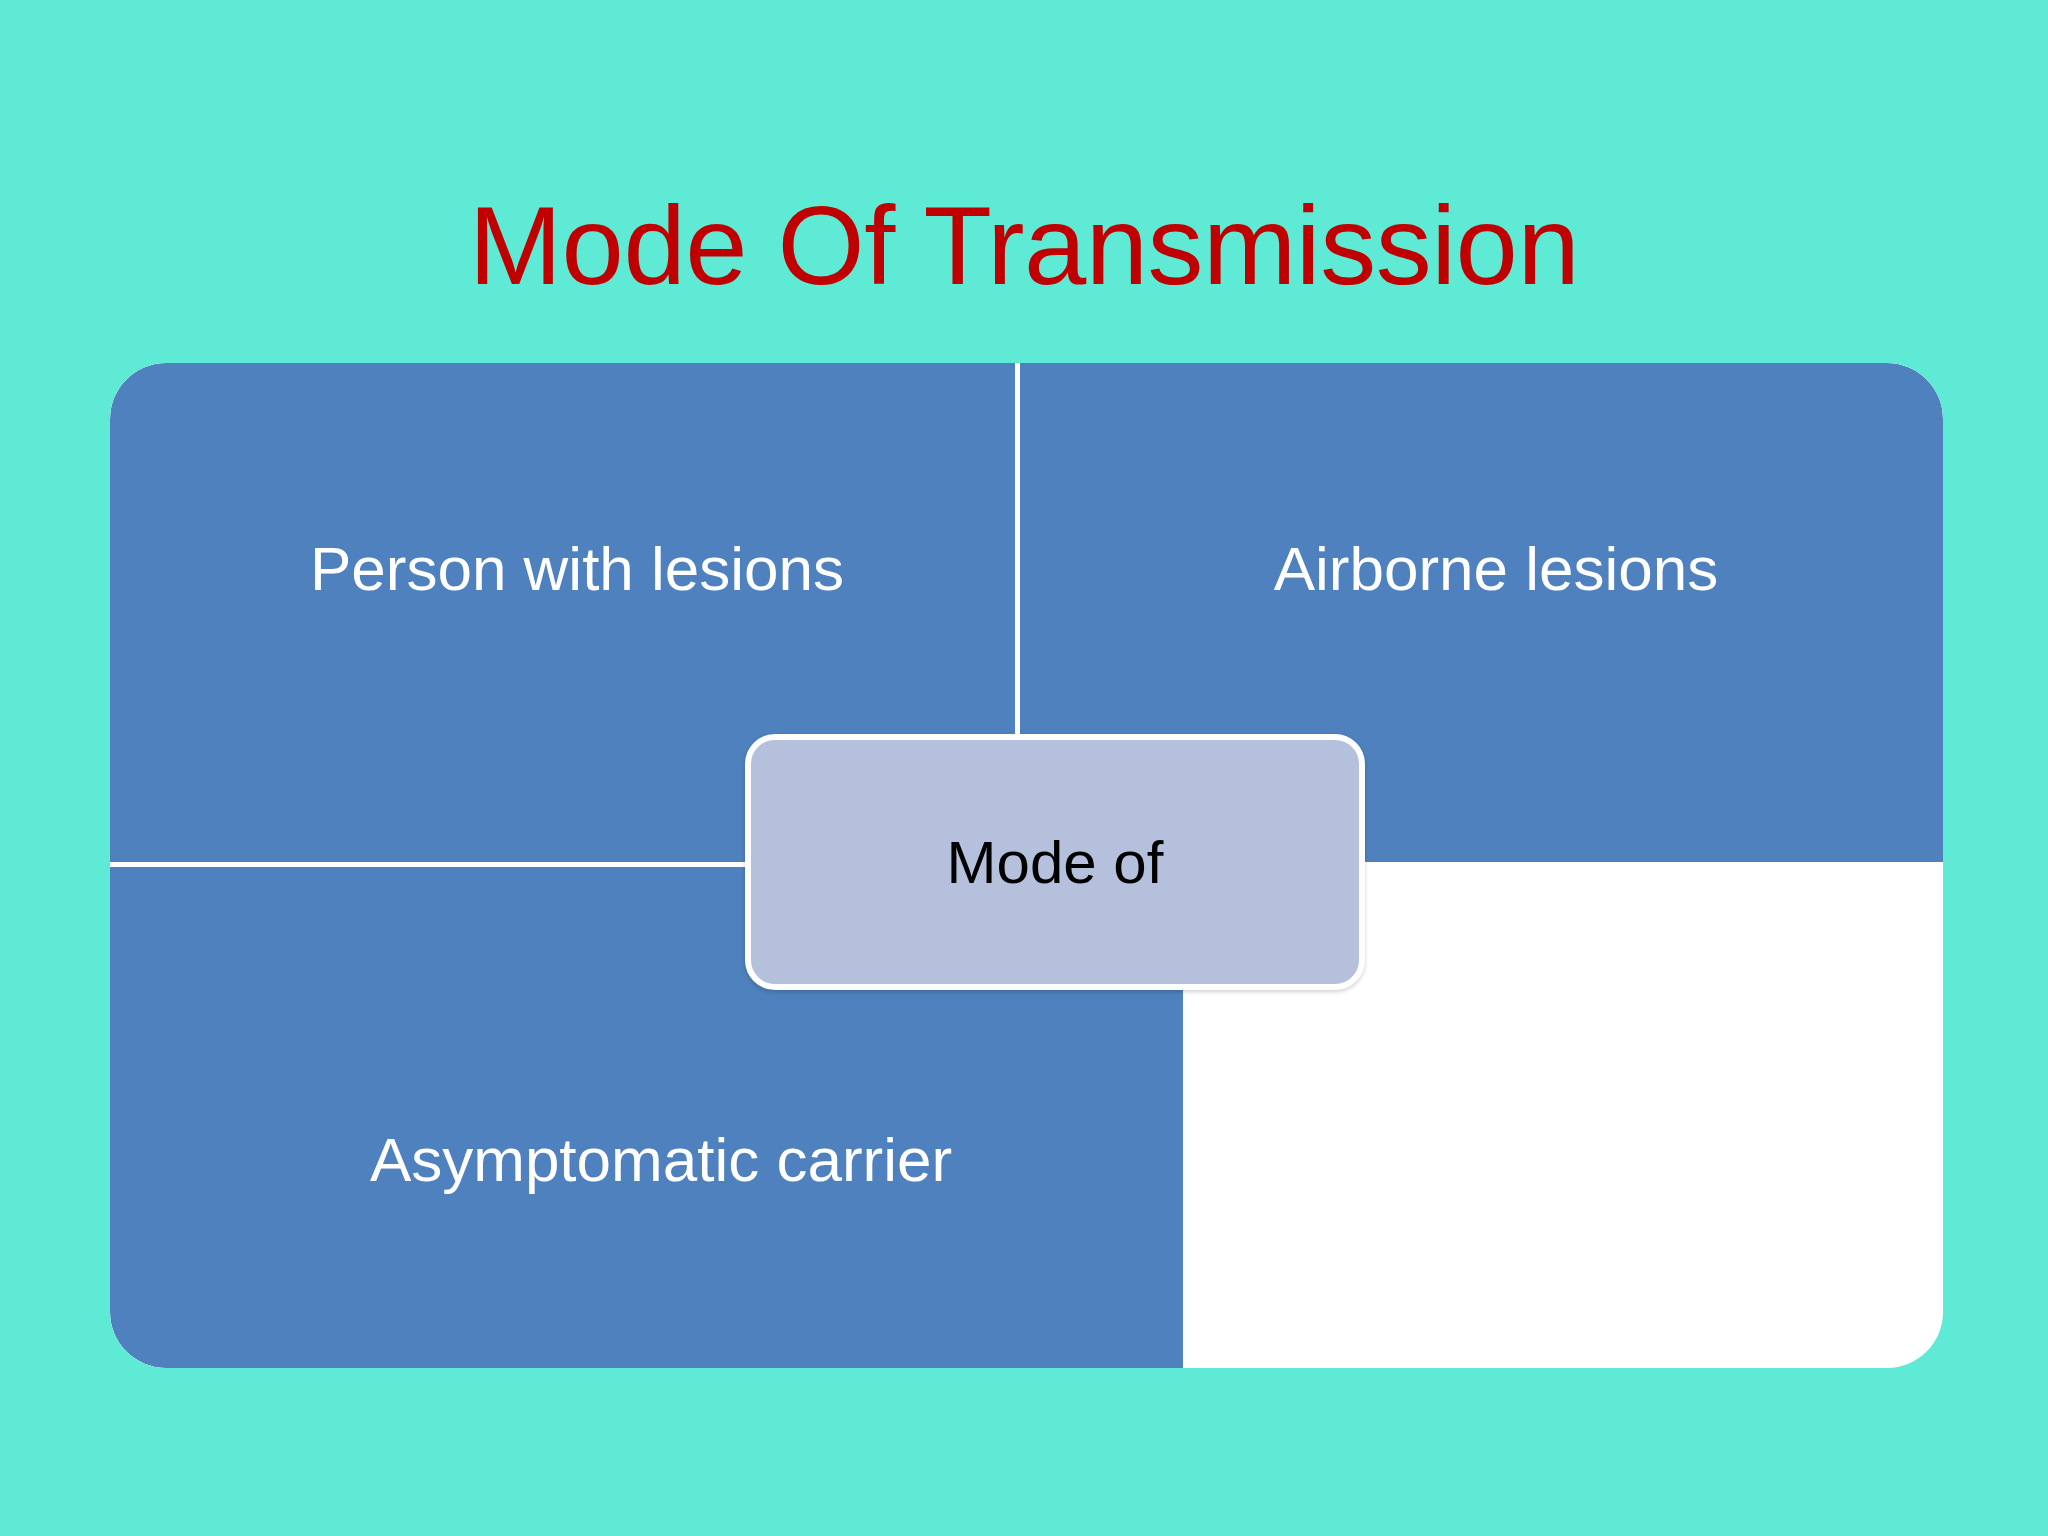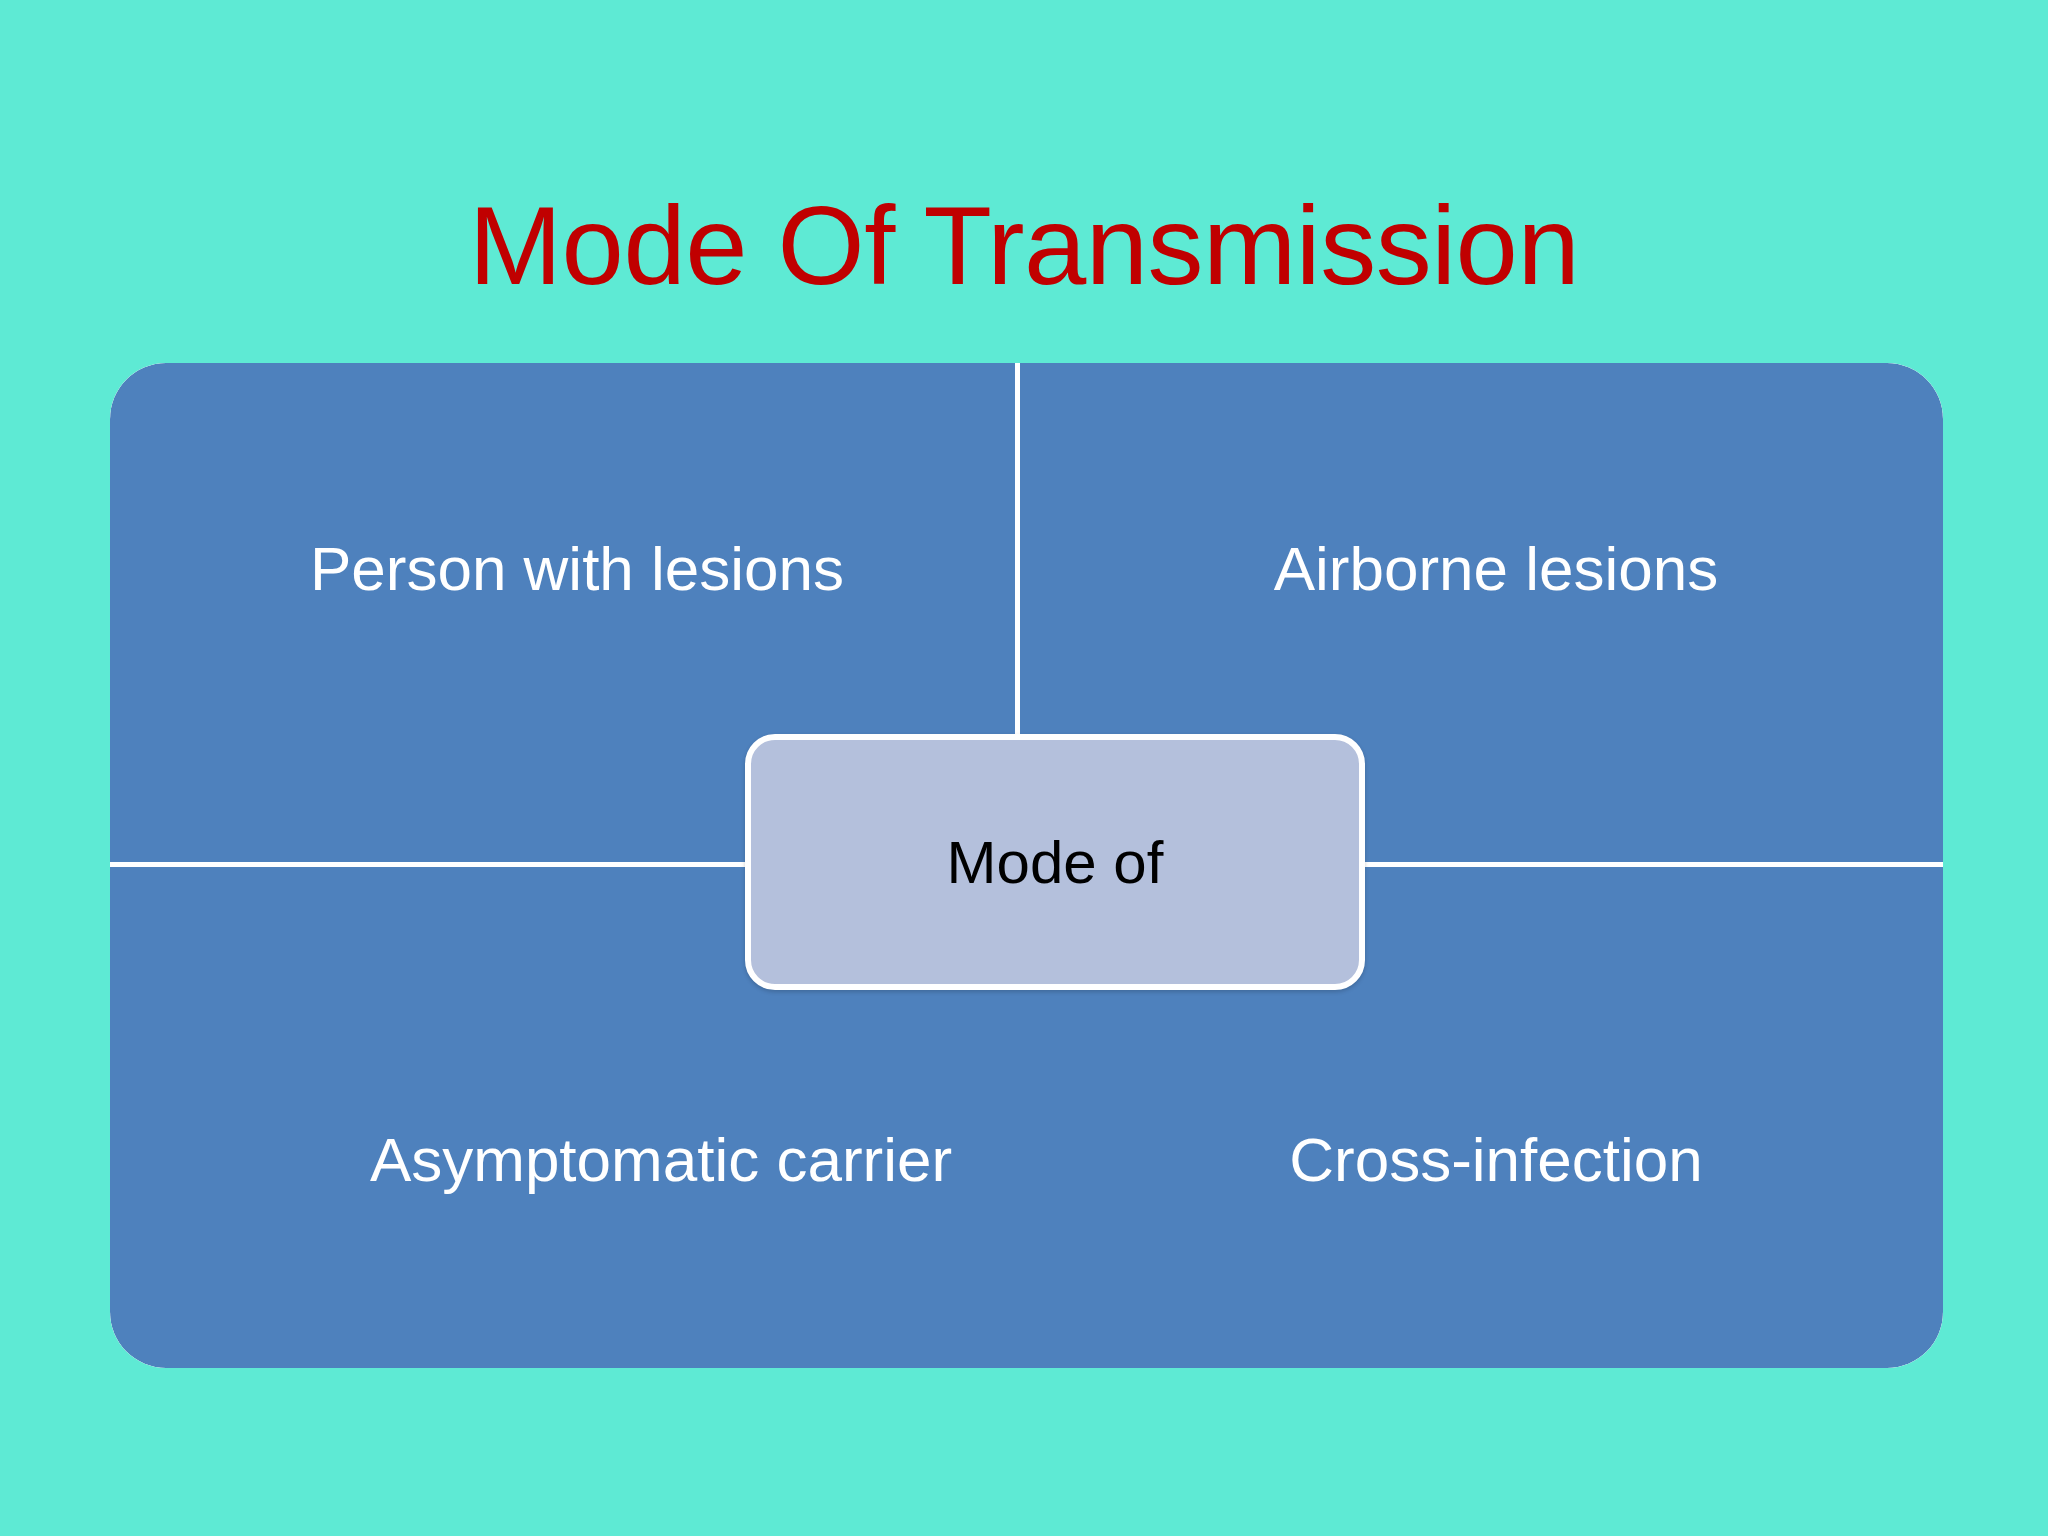--- a/index.html
+++ b/index.html
@@ -138,23 +138,20 @@
     </div>
 
     <div class="quadrant" id="quad-top-right">
       <span>Airborne lesions</span>
     </div>
 
     <div class="quadrant" id="quad-bottom-left">
       <span>Asymptomatic carrier</span>
     </div>
 
-    <div class="quadrant" id="quad-bottom-right">
-      <span>Cross-infection</span>
-    </div>
 
   </div>
 
   <div id="center-node">
     <span>
       <span class="line">Mode of</span>
     </span>
   </div>
 
 </div>

